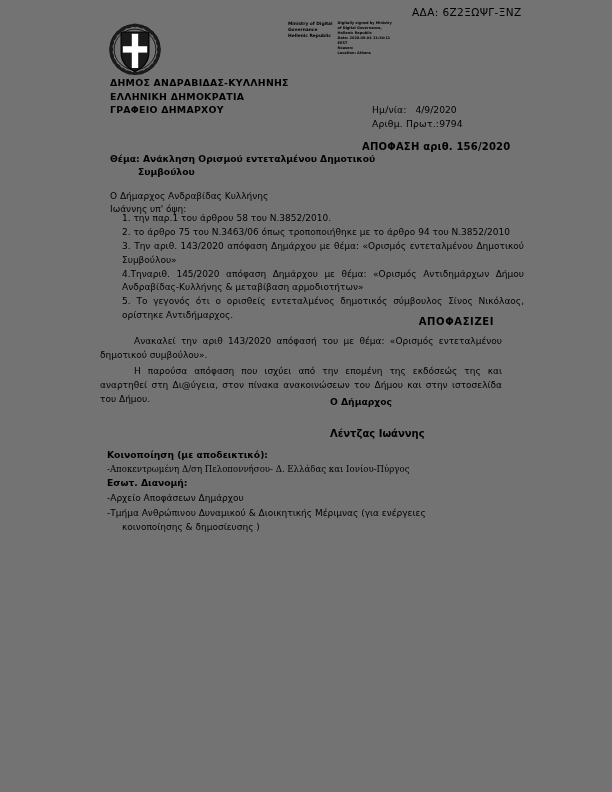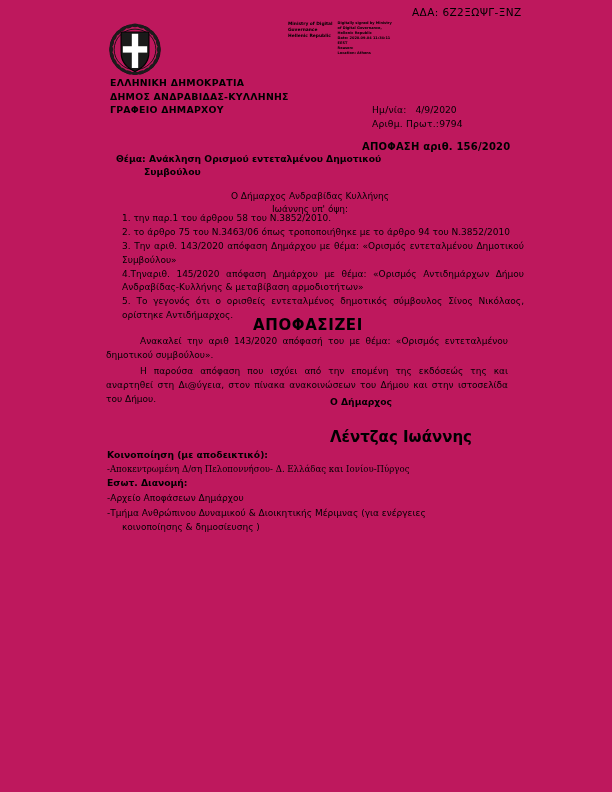--- a/index.html
+++ b/index.html
@@ -14,21 +14,21 @@
     font-family: "DejaVu Sans", sans-serif;
     color: #000000;
     overflow: hidden;
   }
 
   .page {
     position: absolute;
     inset: 0;
     width: 612px;
     height: 792px;
-    background: #be185d;
+    background: #737373;
   }
 
   
   .ada-code {
     position: absolute;
     left: 412px;
     top: 6px;
     font-size: 10.5px;
     letter-spacing: 0.4px;
     white-space: nowrap;
@@ -99,37 +99,36 @@
     top: 141px;
     font-size: 10px;
     font-weight: bold;
     letter-spacing: 0.2px;
     font-family: "DejaVu Sans", sans-serif;
   }
 
   
   .subject {
     position: absolute;
-    left: 116px;
+    left: 110px;
     top: 152px;
     width: 400px;
     font-size: 9.2px;
     font-weight: bold;
     line-height: 1.45;
     font-family: "DejaVu Sans", sans-serif;
   }
   .subject .cont { display: block; padding-left: 28px; }
 
   
   .preamble {
     position: absolute;
     left: 110px;
     top: 190px;
     width: 400px;
-    text-align: center;
     font-size: 9px;
     line-height: 1.48;
     font-family: "DejaVu Sans", sans-serif;
   }
 
   
   .grounds {
     position: absolute;
     left: 110px;
     top: 212px;
@@ -138,34 +137,34 @@
     line-height: 1.5;
     text-align: justify;
     font-family: "DejaVu Sans", sans-serif;
     margin-left: 12px;
   }
   .grounds p { margin: 0 0 0.5px 0; }
 
   
   .verdict-head {
     position: absolute;
-    left: 108px;
+    left: 94px;
     top: 316px;
     width: 400px;
-    text-align: center;
-    font-size: 15px;
+    text-align: right;
+    font-size: 10px;
     font-weight: bold;
     letter-spacing: 0.6px;
     font-family: "DejaVu Sans", sans-serif;
   }
 
   
   .body-text {
     position: absolute;
-    left: 106px;
+    left: 100px;
     top: 335px;
     width: 402px;
     font-size: 9px;
     line-height: 1.55;
     text-align: justify;
     font-family: "DejaVu Sans", sans-serif;
   }
   .body-text p { margin: 0 0 2px 0; text-indent: 34px; }
 
   
@@ -174,21 +173,21 @@
     left: 330px;
     top: 396px;
     font-size: 9.2px;
     font-weight: bold;
     font-family: "DejaVu Sans", sans-serif;
   }
   .sig-name {
     position: absolute;
     left: 330px;
     top: 428px;
-    font-size: 15px;
+    font-size: 10px;
     font-weight: bold;
     font-family: "DejaVu Sans", sans-serif;
   }
 
   
   .notify {
     position: absolute;
     left: 107px;
     top: 448px;
     width: 420px;
@@ -270,22 +269,22 @@
       <path d="M26 17 H74 V52 C74 70 62 80 50 85 C38 80 26 70 26 52 Z" fill="#1a1a1a" stroke="#000000" stroke-width="2"></path>
 
       <g fill="#ffffff">
         <rect x="44.5" y="20" width="11" height="59"></rect>
         <rect x="29" y="41.5" width="42" height="11"></rect>
       </g>
     </svg>
   </div>
 
   <div class="authority">
+    <div>ΔΗΜΟΣ ΑΝΔΡΑΒΙΔΑΣ-ΚΥΛΛΗΝΗΣ</div>
     <div>ΕΛΛΗΝΙΚΗ ΔΗΜΟΚΡΑΤΙΑ</div>
-    <div>ΔΗΜΟΣ ΑΝΔΡΑΒΙΔΑΣ-ΚΥΛΛΗΝΗΣ</div>
     <div>ΓΡΑΦΕΙΟ ΔΗΜΑΡΧΟΥ</div>
   </div>
 
   <div class="meta">
     <div>
       <span class="lbl">Ημ/νία:</span>
       &nbsp;
       <span>4/9/2020</span>
     </div>
     <div>

